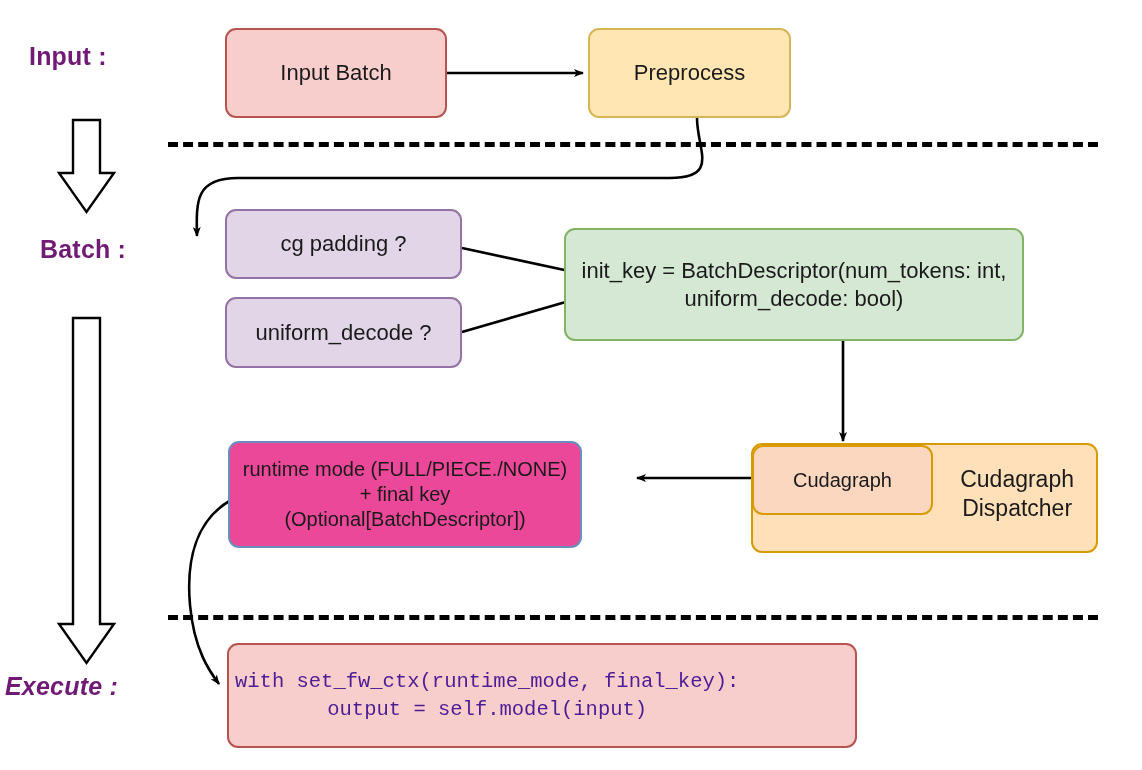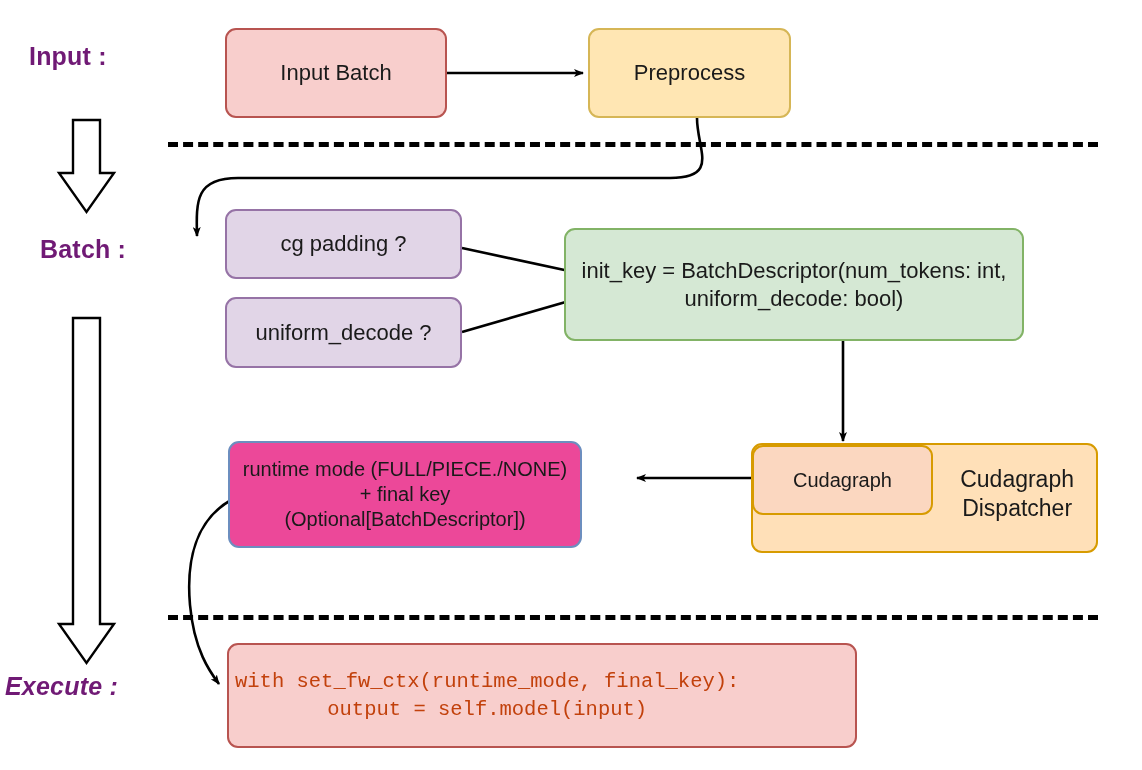--- a/index.html
+++ b/index.html
@@ -72,21 +72,21 @@
     left: 752px; top: 445px; width: 181px; height: 70px;
     background: #fbd7c0; border-color: #d79b00; font-size: 20px;
   }
   #node-code {
     left: 227px; top: 643px; width: 630px; height: 105px;
     background: #f8cecc; border-color: #b85450;
     font-family: "Liberation Mono", "DejaVu Sans Mono", monospace;
     font-size: 20.5px;
     justify-content: flex-start;
     padding-left: 6px;
-    color: #c2410c;
+    color: #4c1d95;
     line-height: 1.35;
   }
   .dashed-sep {
     position: absolute;
     height: 0;
     border-top: 5px dashed #000000;
   }
   #dashed-top { left: 168px; top: 142px; width: 930px; }
   #dashed-bottom { left: 168px; top: 615px; width: 930px; }
   .svg-layer {

